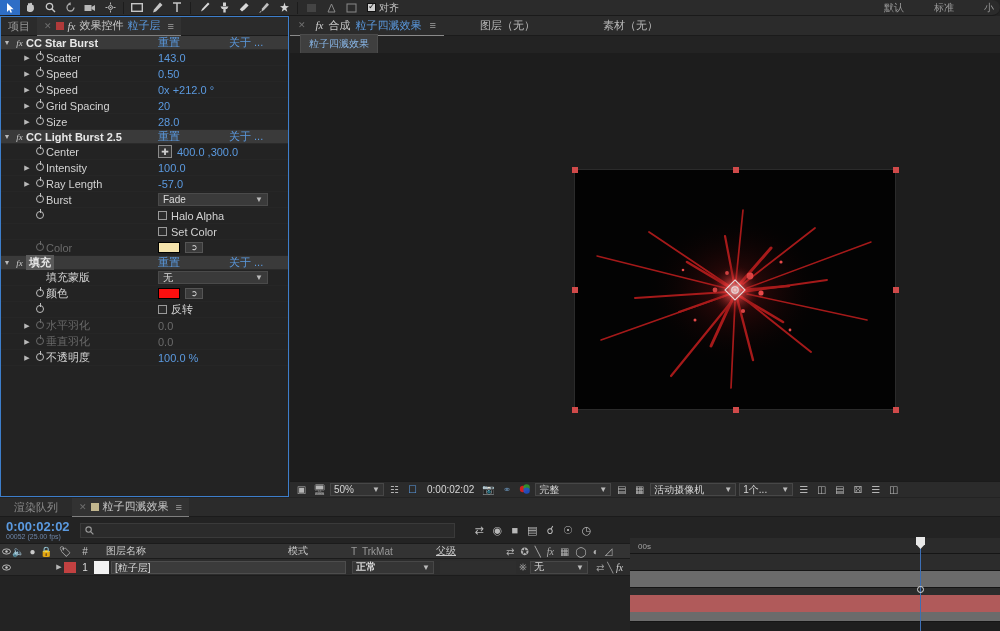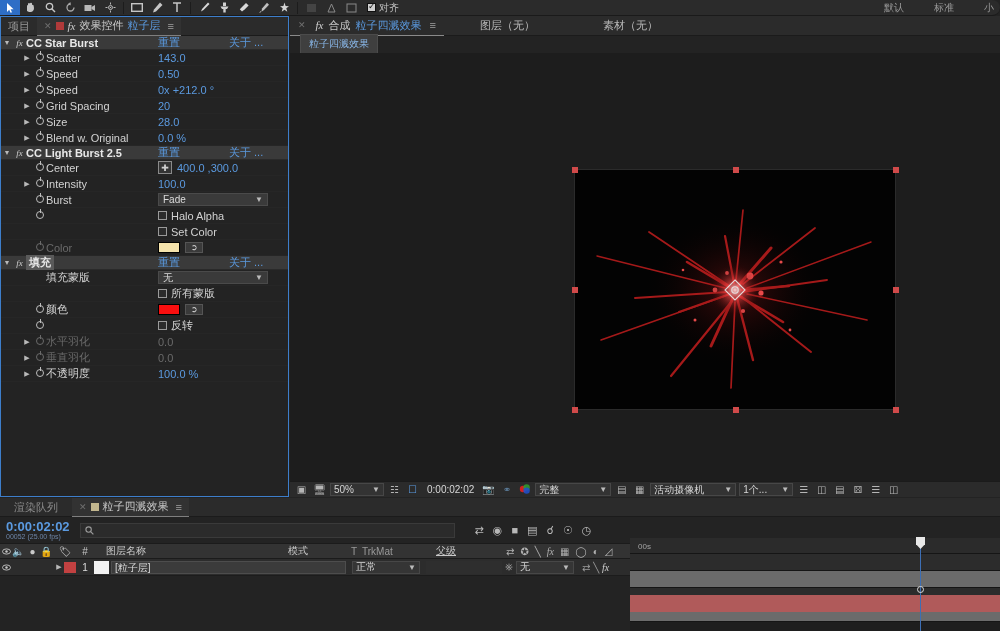--- a/index.html
+++ b/index.html
@@ -157,22 +157,22 @@
   }
   .tl-head .cell { display:flex; align-items:center; height:15px; }
   .tl-row {
     height:17px; background:#2c2c2c; display:flex; align-items:center; font-size:10px;
     border-bottom:1px solid #1c1c1c;
   }
   .lay-name {
     background:#3b3b3b; border:1px solid #4d4d4d; height:13px; line-height:12px;
     padding:0 3px; color:#dcdcdc; font-size:10px; width:235px;
   }
-  .mode-sel { width:68px; height:13px; background:#353535; border:1px solid #474747;
-    display:flex; align-items:center; justify-content:space-between; padding:0 3px; font-size:10px; color:#dadada;}
+  .mode-sel { width:82px; height:13px; background:#353535; border:1px solid #474747;
+    display:flex; align-items:center; justify-content:space-between; padding:0 3px; font-size:10px; color:#dadada;font-weight:bold;}
   .par-sel { width:58px; height:13px; background:#353535; border:1px solid #474747;
     display:flex; align-items:center; justify-content:space-between; padding:0 3px; font-size:10px; color:#dadada;}
   .tl-graph { position:absolute; left:630px; top:40px; width:370px; height:93px; background:#1e1e1e; }
   .ruler { height:16px; background:#2b2b2b; border-bottom:1px solid #151515; position:relative; }
   .ruler .tick { position:absolute; top:4px; font-size:8px; color:#a4a4a4; }
   .gr-row { height:17px; border-bottom:1px solid #151515; }
   .gr-row.d { background:#2c2c2c; }
   .gr-row.l { background:#6b6b6b; }
   .bar { position:absolute; left:0; top:57px; width:370px; height:17px; background:#b05a5a; }
   .playhead { position:absolute; top:0; width:1px; height:93px; background:#3d6fb5; }
@@ -340,26 +340,20 @@
         <span class="sw"><i class="stop"></i></span>
         <span class="lbl">Grid Spacing</span>
         <span class="val">20</span>
       </div>
       <div class="prop">
         <span class="tw">▶</span>
         <span class="sw"><i class="stop"></i></span>
         <span class="lbl">Size</span>
         <span class="val">28.0</span>
       </div>
-      <div class="prop">
-        <span class="tw">▶</span>
-        <span class="sw"><i class="stop"></i></span>
-        <span class="lbl">Blend w. Original</span>
-        <span class="val">0.0 %</span>
-      </div>
 
       <div class="fx-header">
         <span class="tw">▼</span>
         <span class="fxi">fx</span>
         <span class="nm">CC Light Burst 2.5</span>
         <span class="reset">重置</span>
         <span class="about">关于 ...</span>
       </div>
       <div class="prop">
         <span class="tw"></span>
@@ -370,20 +364,26 @@
           <span style="color:#5b9ae0;font-size:11px;">400.0 ,300.0</span>
         </span>
       </div>
       <div class="prop">
         <span class="tw">▶</span>
         <span class="sw"><i class="stop"></i></span>
         <span class="lbl">Intensity</span>
         <span class="val">100.0</span>
       </div>
       <div class="prop">
+        <span class="tw">▶</span>
+        <span class="sw"><i class="stop"></i></span>
+        <span class="lbl">Ray Length</span>
+        <span class="val">-57.0</span>
+      </div>
+      <div class="prop">
         <span class="tw"></span>
         <span class="sw"><i class="stop"></i></span>
         <span class="lbl">Burst</span>
         <span class="dd">
           <span>Fade</span>
           <span class="cv">▼</span>
         </span>
       </div>
       <div class="prop">
         <span class="tw"></span>
@@ -418,28 +418,20 @@
         <span class="reset">重置</span>
         <span class="about">关于 ...</span>
       </div>
       <div class="prop">
         <span class="tw"></span>
         <span class="sw"></span>
         <span class="lbl">填充蒙版</span>
         <span class="dd">
           <span>无</span>
           <span class="cv">▼</span>
-        </span>
-      </div>
-      <div class="prop">
-        <span class="tw"></span>
-        <span class="sw"></span>
-        <span class="cbrow">
-          <span class="cbx"></span>
-          <span class="cbl">所有蒙版</span>
         </span>
       </div>
       <div class="prop">
         <span class="tw"></span>
         <span class="sw"><i class="stop"></i></span>
         <span class="lbl">颜色</span>
         <span class="pointctrl">
           <span class="swatch" style="background:#fa0f0f"></span>
           <span class="eyedrop">➲</span>
         </span>

